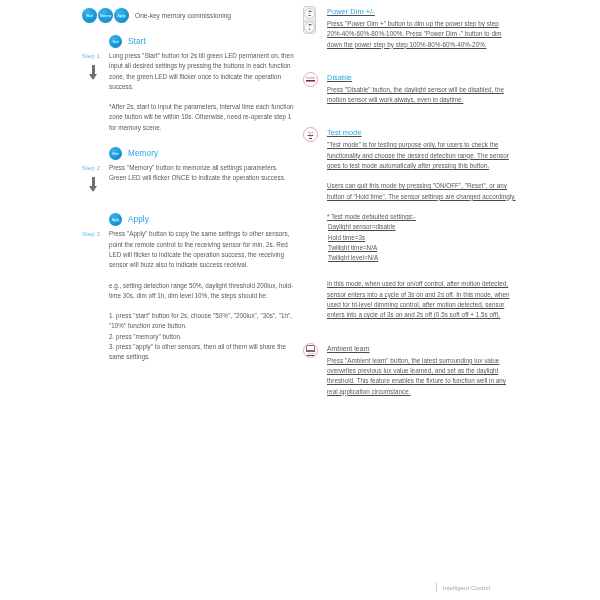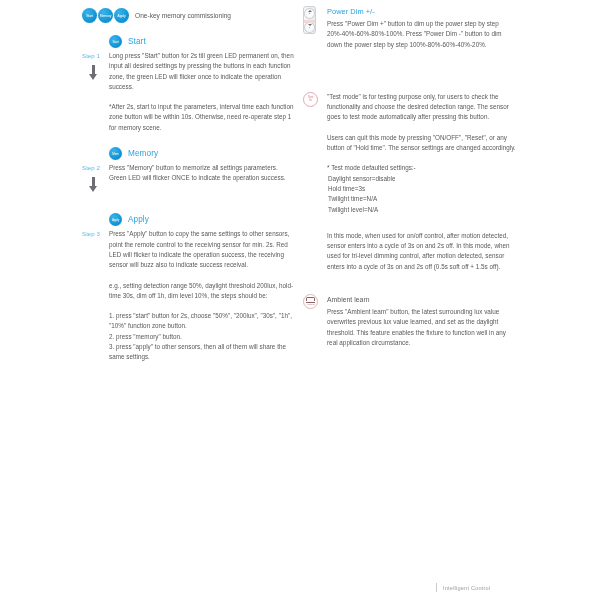--- a/index.html
+++ b/index.html
@@ -144,20 +144,21 @@
     border-right: 4.5px solid transparent;
     border-top: 6px solid #6d6e71;
   }
   .step-body { flex: 1; }
 
   
   .feature {
     display: flex;
     align-items: flex-start;
     margin-bottom: 2px;
+    text-decoration: underline;
   }
   .feature-icon {
     width: 24px;
     flex: none;
     display: flex;
     justify-content: flex-start;
     padding-top: 0px;
   }
   .feature-main { flex: 1; }
   .feature-title {
@@ -381,32 +382,47 @@
         <div class="feature-title">Power Dim +/-</div>
         <div class="feature-body body-text">
           <p>Press "Power Dim +" button to dim up the power step by step 20%-40%-60%-80%-100%. Press "Power Dim -" button to dim down the power step by step 100%-80%-60%-40%-20%.</p>
         </div>
       </div>
     </div>
 
     <div class="gap-l"></div>
     <div class="gap-s"></div>
 
+    <div class="feature">
+      <div class="feature-icon">
+        <div class="ring-icon disable">
+          <div class="l1">Disable</div>
+          <div class="bar"></div>
+        </div>
+      </div>
+      <div class="feature-main">
+        <div class="feature-title">Disable</div>
+        <div class="feature-body body-text">
+          <p>Press "Disable" button, the daylight sensor will be disabled, the motion sensor will work always, even in daytime.</p>
+        </div>
+      </div>
+    </div>
 
     <div class="gap-l"></div>
     <div class="gap-s"></div>
 
     <div class="feature">
       <div class="feature-icon">
         <div class="ring-icon">
           <div class="l1">Test</div>
           <div class="l2">3s</div>
         </div>
       </div>
       <div class="feature-main">
+        <div class="feature-title">Test mode</div>
         <div class="feature-body body-text">
           <p>"Test mode" is for testing purpose only, for users to check the functionality and choose the desired detection range. The sensor goes to test mode automatically after pressing this button.</p>
           <div class="gap-m"></div>
           <p>Users can quit this mode by pressing "ON/OFF", "Reset", or any button of "Hold time". The sensor settings are changed accordingly.</p>
           <div class="gap-m"></div>
           <p>* Test mode defaulted settings:-</p>
           <div class="indent-body">
             <p>Daylight sensor=disable</p>
             <p>Hold time=3s</p>
             <p>Twilight time=N/A</p>

